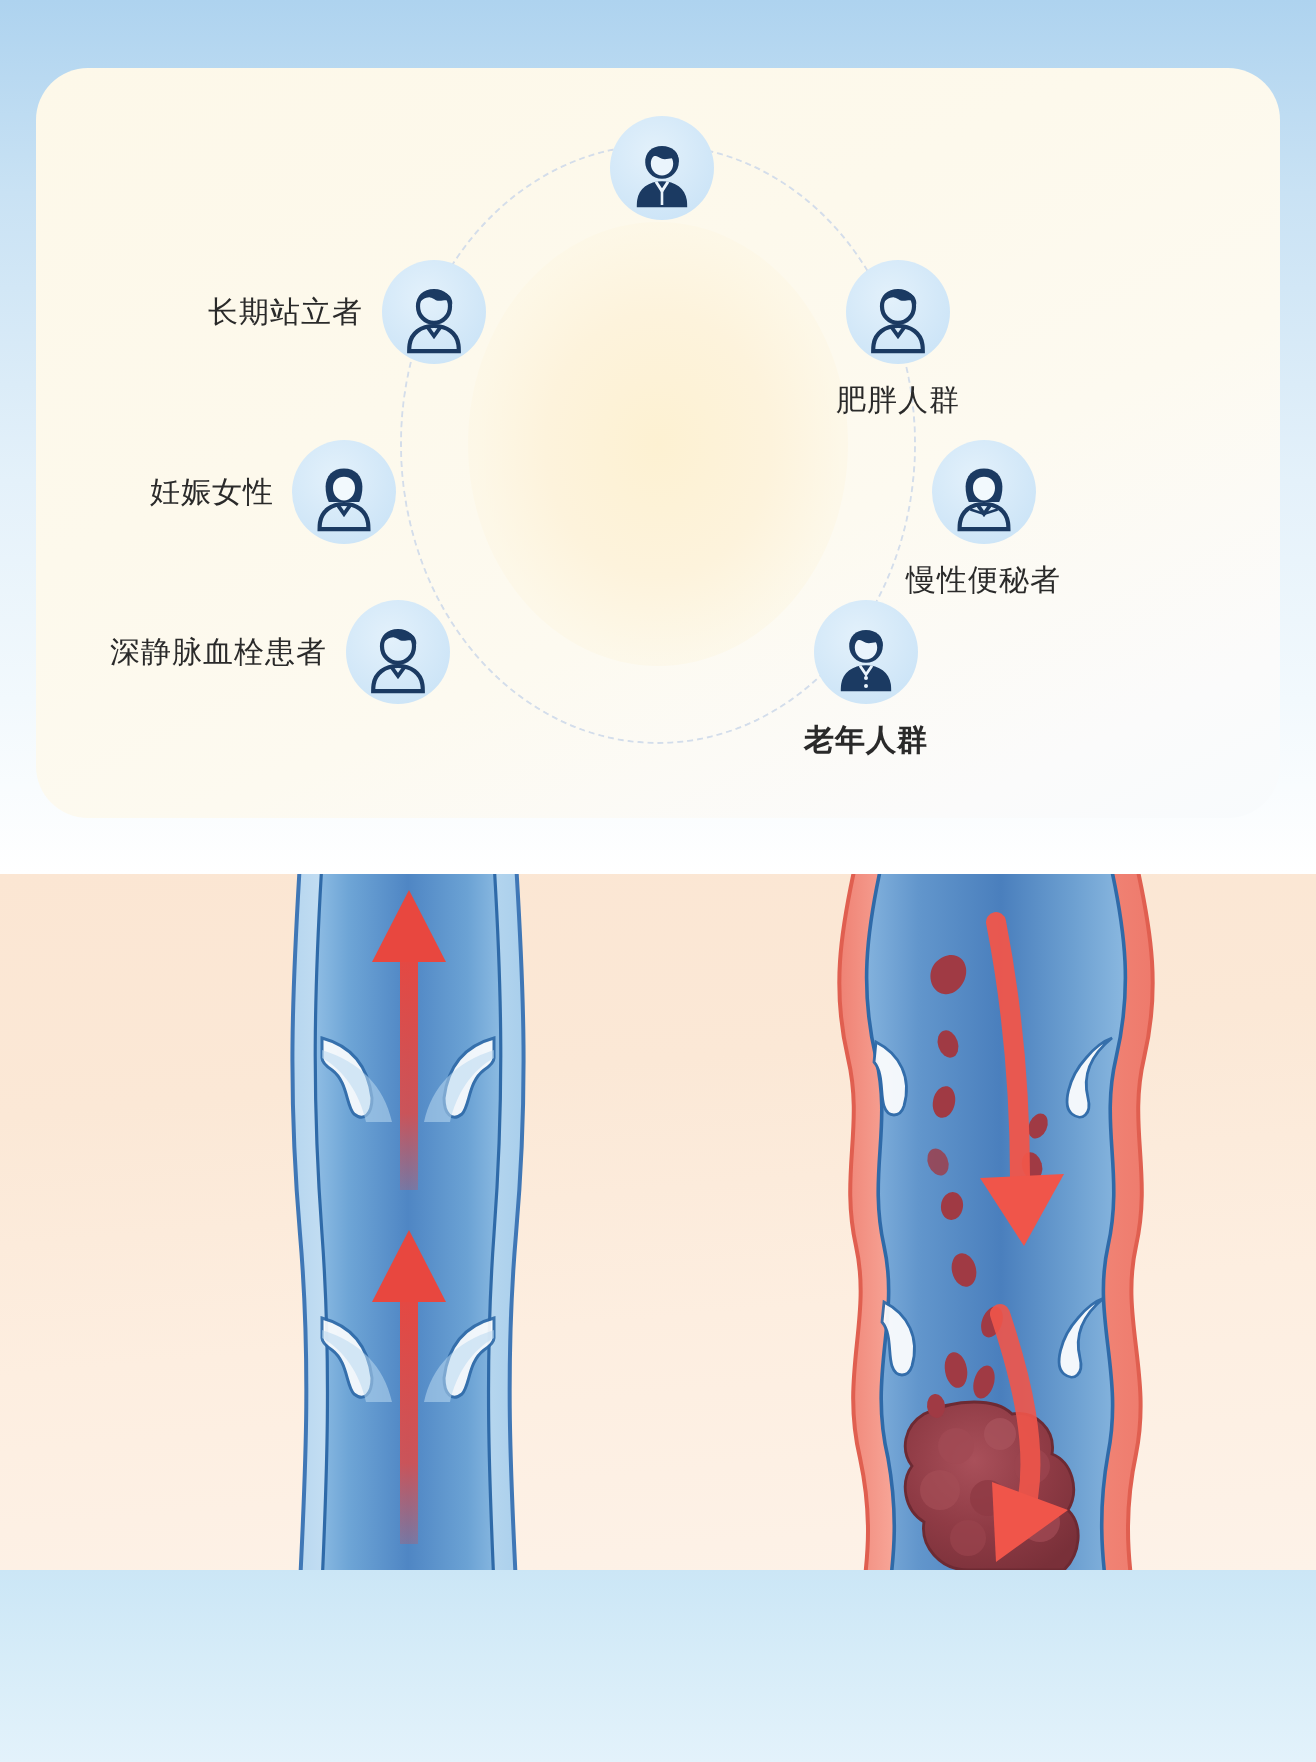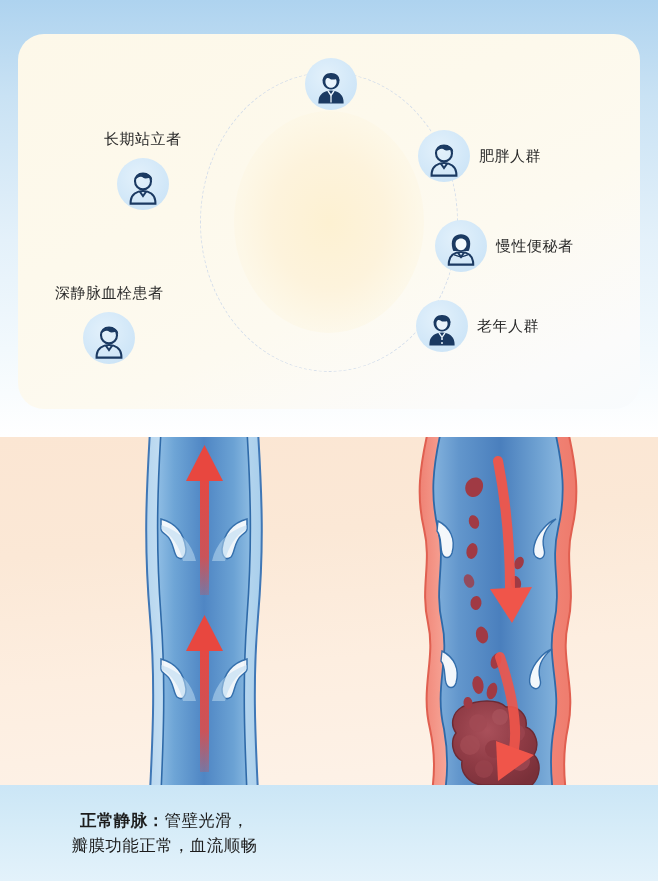--- a/index.html
+++ b/index.html
@@ -71,22 +71,22 @@
   }
   .center-word span { display: block; }
 
   
   .node {
     position: absolute;
     display: flex;
     align-items: center;
     gap: 9px;
   }
-  .node.right-label { flex-direction: row; }
-  .node.left-label  { flex-direction: column; }
+  .node.right-label { flex-direction: column; }
+  .node.left-label  { }
 
   .bubble {
     width: 52px; height: 52px;
     flex: 0 0 52px;
     border-radius: 50%;
     background: radial-gradient(circle at 42% 36%, #e3f1fb 0%, #d3e8f8 55%, #c6e1f6 100%);
     display: flex;
     align-items: flex-end;
     justify-content: center;
     overflow: hidden;
@@ -177,47 +177,58 @@
           <svg viewBox="0 0 40 40">
             <path d="M20 6.5c-4.9 0-8 3.2-8 7.7 0 4.5 3.5 8.2 8 8.2s8-3.7 8-8.2c0-4.5-3.1-7.7-8-7.7z" fill="none" stroke="#1b3a62" stroke-width="2.1"></path>
             <path d="M12.4 12.6c1.5-1.6 3.5-3.1 5.6-2.9 1.9.2 2.5 1.7 4.7 1.7 2.1 0 3.4-.9 5 .4.9.7 1.4 1.5 1.4 1.5.2-1.2-.1-3.9-2.6-5.4-2.6-1.5-6.5-1.6-9.4-.3-2.9 1.3-4.4 3.9-4.7 5z" fill="#1b3a62"></path>
             <path d="M20 24c-6.5 0-11.4 3.6-12.2 9.3-.2 1.3-.2 2.4-.2 3.3h24.8c0-.9 0-2-.2-3.3C31.4 27.6 26.5 24 20 24z" fill="none" stroke="#1b3a62" stroke-width="2.1"></path>
             <path d="M16.7 24.4L20 29l3.3-4.6" fill="none" stroke="#1b3a62" stroke-width="1.9"></path>
           </svg>
         </div>
         <span class="node-label">肥胖人群</span>
       </div>
 
-
-      <div class="node right-label" style="left:417px; top:186px;">
+      <div class="node left-label" style="left:57px; top:186px;">
+        <span class="node-label">妊娠女性</span>
+        <div class="bubble">
+          <svg viewBox="0 0 40 40">
+            <path d="M20 5.2c-5.6 0-9.2 3.7-9.2 9.2 0 3 .6 5.6 1.6 7.6h15.2c1-2 1.6-4.6 1.6-7.6 0-5.5-3.6-9.2-9.2-9.2z" fill="#1b3a62"></path>
+            <path d="M20 9.4c-3.3 0-5.5 2.2-5.5 5.6 0 3.4 2.4 6.2 5.5 6.2s5.5-2.8 5.5-6.2c0-3.4-2.2-5.6-5.5-5.6z" fill="#f2f9fd"></path>
+            <path d="M20 23c-6.4 0-11.2 3.6-12 9.3-.2 1.3-.2 2.4-.2 3.3h24.4c0-.9 0-2-.2-3.3C31.2 26.6 26.4 23 20 23z" fill="none" stroke="#1b3a62" stroke-width="2.1"></path>
+            <path d="M16.8 23.4L20 28l3.2-4.6" fill="none" stroke="#1b3a62" stroke-width="1.9"></path>
+          </svg>
+        </div>
+      </div>
+
+      <div class="node right-label" style="left:435px; top:186px;">
         <div class="bubble">
           <svg viewBox="0 0 40 40">
             <path d="M20 5.2c-5.6 0-9.2 3.7-9.2 9.2 0 3 .6 5.6 1.6 7.6h15.2c1-2 1.6-4.6 1.6-7.6 0-5.5-3.6-9.2-9.2-9.2z" fill="#1b3a62"></path>
             <path d="M20 9.4c-3.3 0-5.5 2.2-5.5 5.6 0 3.4 2.4 6.2 5.5 6.2s5.5-2.8 5.5-6.2c0-3.4-2.2-5.6-5.5-5.6z" fill="#f2f9fd"></path>
             <path d="M20 23c-6.4 0-11.2 3.6-12 9.3-.2 1.3-.2 2.4-.2 3.3h24.4c0-.9 0-2-.2-3.3C31.2 26.6 26.4 23 20 23z" fill="none" stroke="#1b3a62" stroke-width="2.1"></path>
             <path d="M16.8 23.4L20 28l3.2-4.6" fill="none" stroke="#1b3a62" stroke-width="1.9"></path>
             <path d="M13.2 25.8L20 28l6.8-2.2" fill="none" stroke="#1b3a62" stroke-width="1.3"></path>
           </svg>
         </div>
         <span class="node-label">慢性便秘者</span>
       </div>
 
-      <div class="node left-label" style="left:37px; top:250px;">
+      <div class="node left-label" style="left:37px; top:266px;">
         <span class="node-label">深静脉血栓患者</span>
         <div class="bubble">
           <svg viewBox="0 0 40 40">
             <path d="M20 6.5c-4.9 0-8 3.2-8 7.7 0 4.5 3.5 8.2 8 8.2s8-3.7 8-8.2c0-4.5-3.1-7.7-8-7.7z" fill="none" stroke="#1b3a62" stroke-width="2.1"></path>
             <path d="M12.4 12.6c1.5-1.6 3.5-3.1 5.6-2.9 1.9.2 2.5 1.7 4.7 1.7 2.1 0 3.4-.9 5 .4.9.7 1.4 1.5 1.4 1.5.2-1.2-.1-3.9-2.6-5.4-2.6-1.5-6.5-1.6-9.4-.3-2.9 1.3-4.4 3.9-4.7 5z" fill="#1b3a62"></path>
             <path d="M20 24c-6.5 0-11.4 3.6-12.2 9.3-.2 1.3-.2 2.4-.2 3.3h24.8c0-.9 0-2-.2-3.3C31.4 27.6 26.5 24 20 24z" fill="none" stroke="#1b3a62" stroke-width="2.1"></path>
             <path d="M16.7 24.4L20 29l3.3-4.6" fill="none" stroke="#1b3a62" stroke-width="1.9"></path>
           </svg>
         </div>
       </div>
 
-      <div class="node right-label" style="left:398px; top:266px;">
+      <div class="node right-label" style="left:384px; top:266px;font-weight:bold;">
         <div class="bubble">
           <svg viewBox="0 0 40 40">
             <path d="M20 6c-5.2 0-8.4 3.3-8.4 8 0 4.6 3.6 8.4 8.4 8.4s8.4-3.8 8.4-8.4c0-4.7-3.2-8-8.4-8z" fill="#1b3a62"></path>
             <path d="M20 9.6c-3.4 0-5.6 2-5.6 5.2 0 3.3 2.5 6 5.6 6s5.6-2.7 5.6-6c0-3.2-2.2-5.2-5.6-5.2z" fill="#eaf4fc"></path>
             <path d="M11.6 13.4c1.6-1.4 3.2-2.6 5.2-2.4 1.8.2 2.4 1.6 4.6 1.6 2 0 3.4-1 5.2 0 1.2.7 1.8 1.6 1.8 1.6s.4-4.6-3-6.4c-2.6-1.4-6.4-1.5-9.2-.2-3.2 1.5-4.6 5.8-4.6 5.8z" fill="#1b3a62"></path>
             <path d="M20 23.6c-6.6 0-11.6 3.6-12.4 9.4-.2 1.4-.2 2.6-.2 3.6h25.2c0-1 0-2.2-.2-3.6-.8-5.8-5.8-9.4-12.4-9.4z" fill="#1b3a62"></path>
             <path d="M17 23.9l3 4.4 3-4.4" fill="none" stroke="#eaf4fc" stroke-width="1.4"></path>
             <circle cx="20" cy="30" r="1" fill="#eaf4fc"></circle>
             <circle cx="20" cy="34" r="1" fill="#eaf4fc"></circle>
           </svg>
@@ -378,25 +389,19 @@
         <g>
           <path d="M500 220 C512 256, 518 286, 514 312" stroke="#f0554a" stroke-width="10" fill="none" stroke-linecap="round" opacity=".9"></path>
           <path d="M498 344 L496 304 L534 318 Z" fill="#f0554a"></path>
         </g>
       </g>
     </svg>
   </div>
 
   <div class="caption-section">
 
-    <div class="caption">
-      <div class="line">
-        <span class="lead">正常静脉：</span><span>管壁光滑，</span>
-      </div>
-      <div class="line">瓣膜功能正常，血流顺畅</div>
-    </div>
 
     <div class="caption">
     </div>
 
   </div>
 
 </div>
 
 </body></html>

